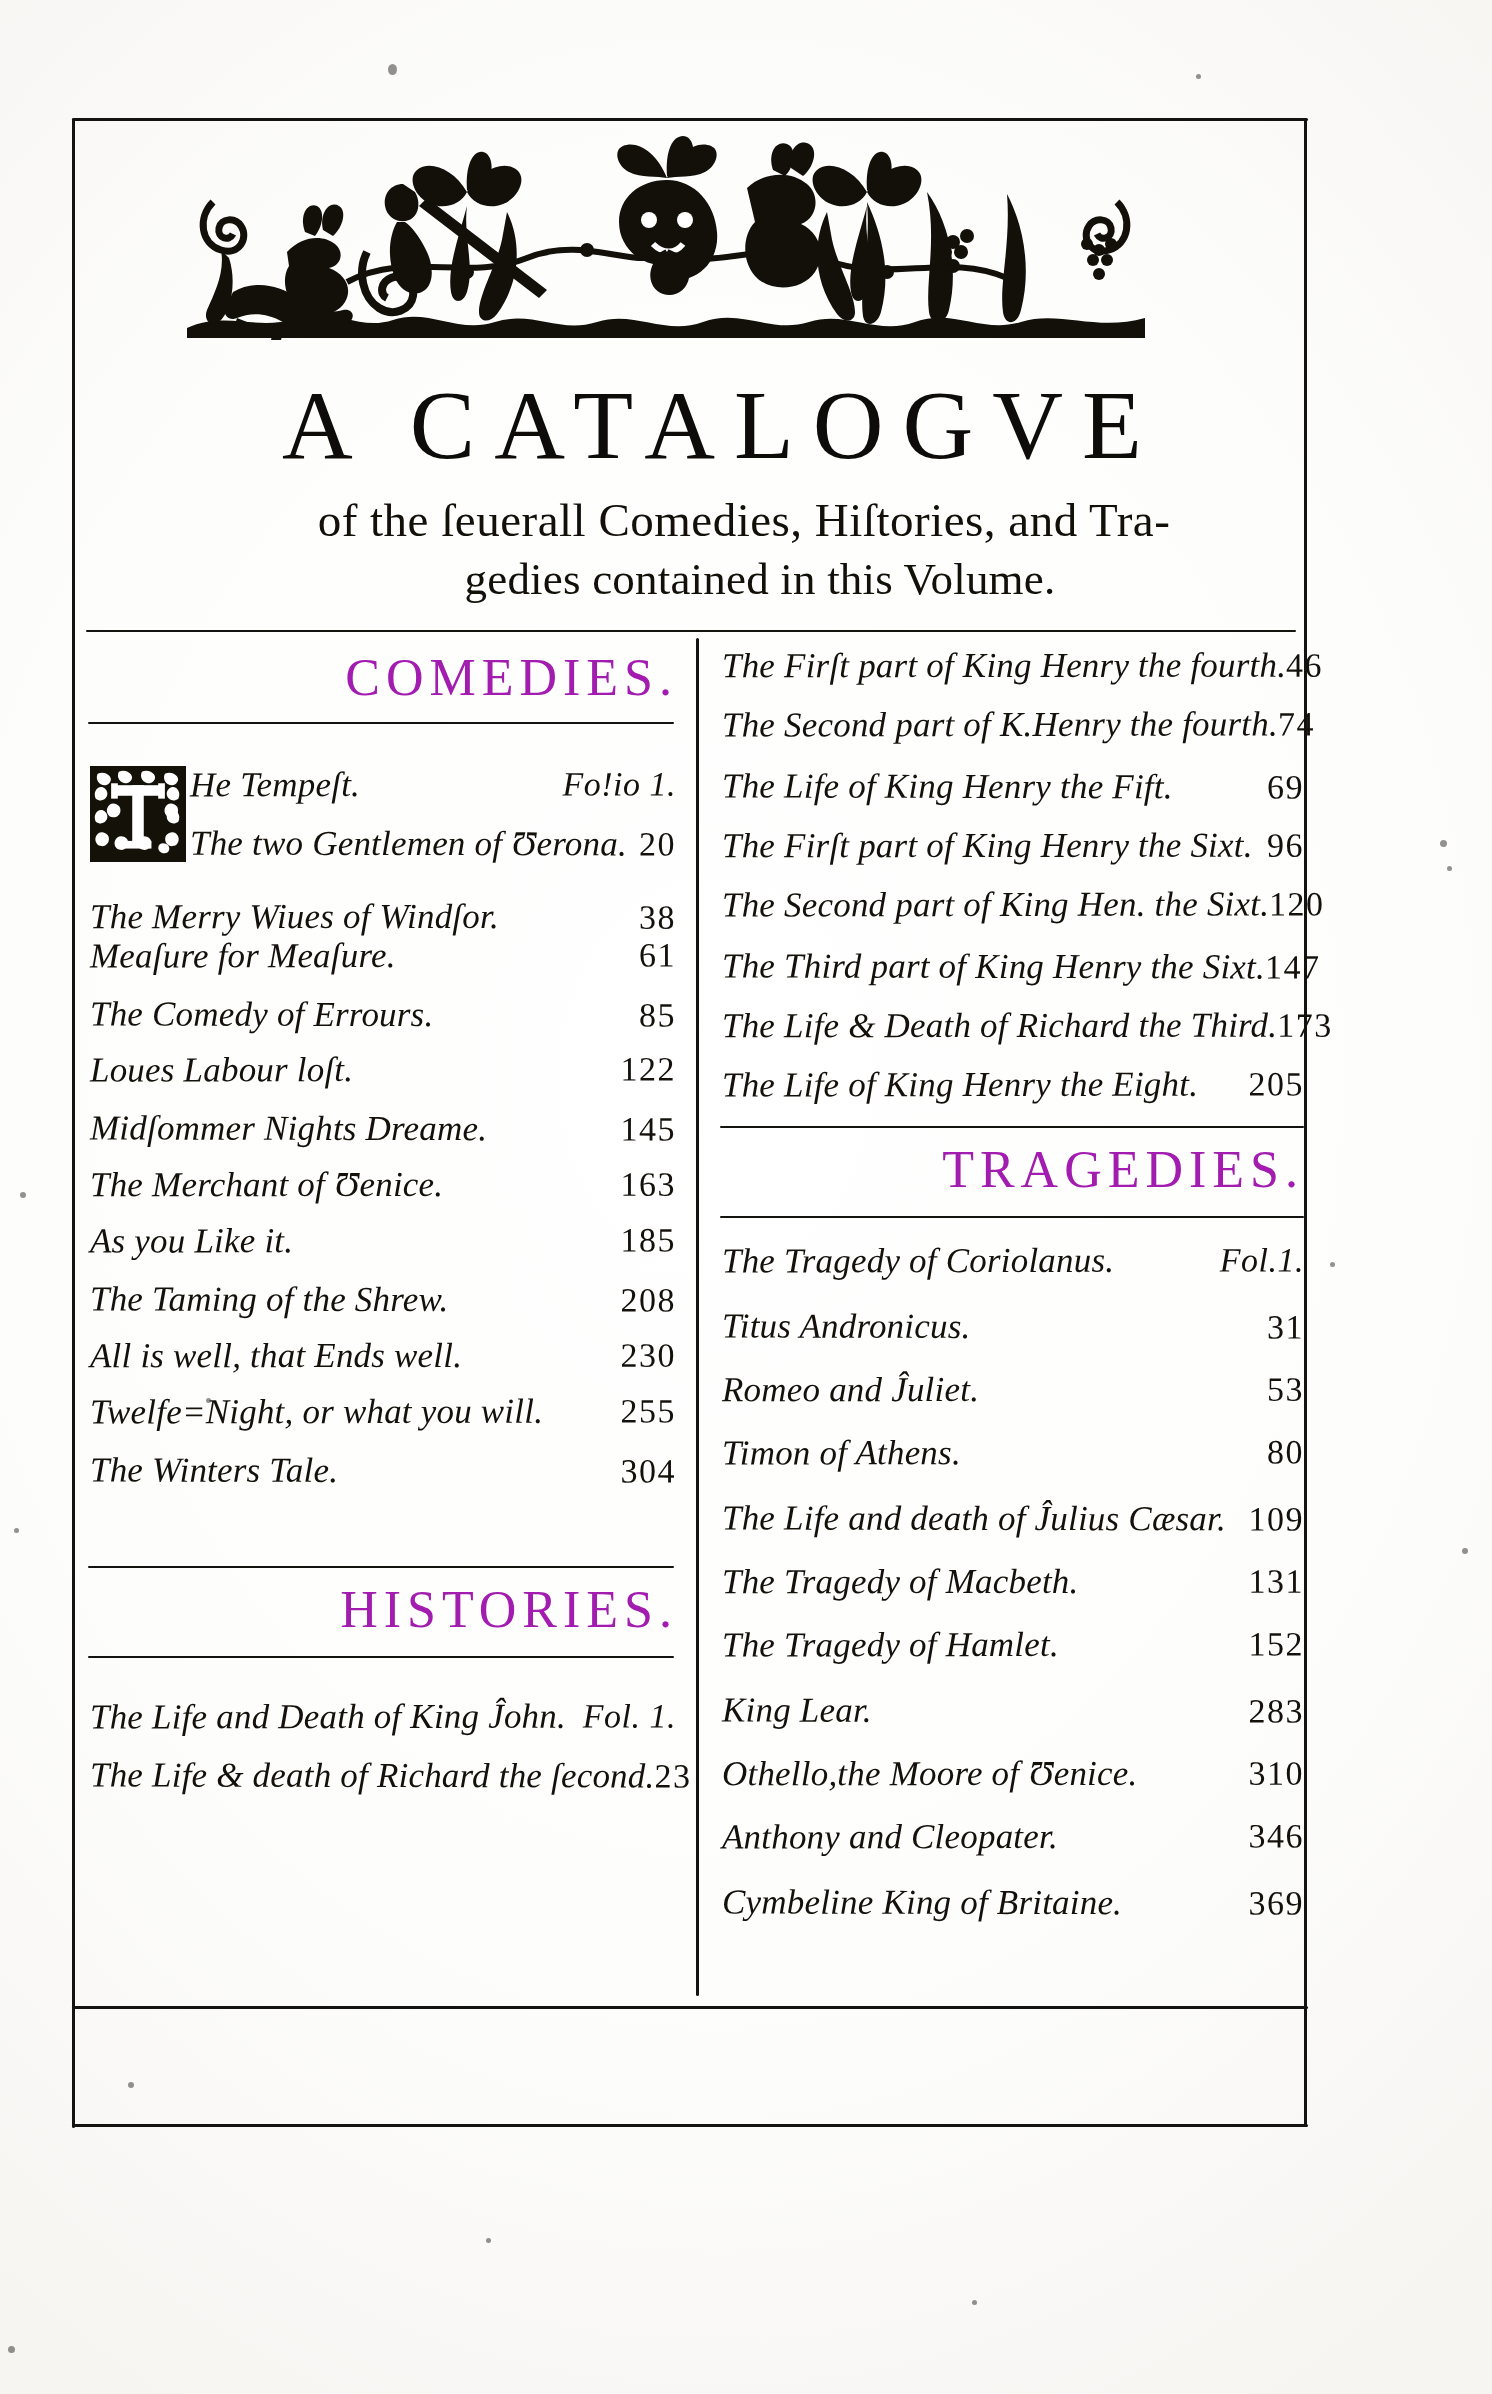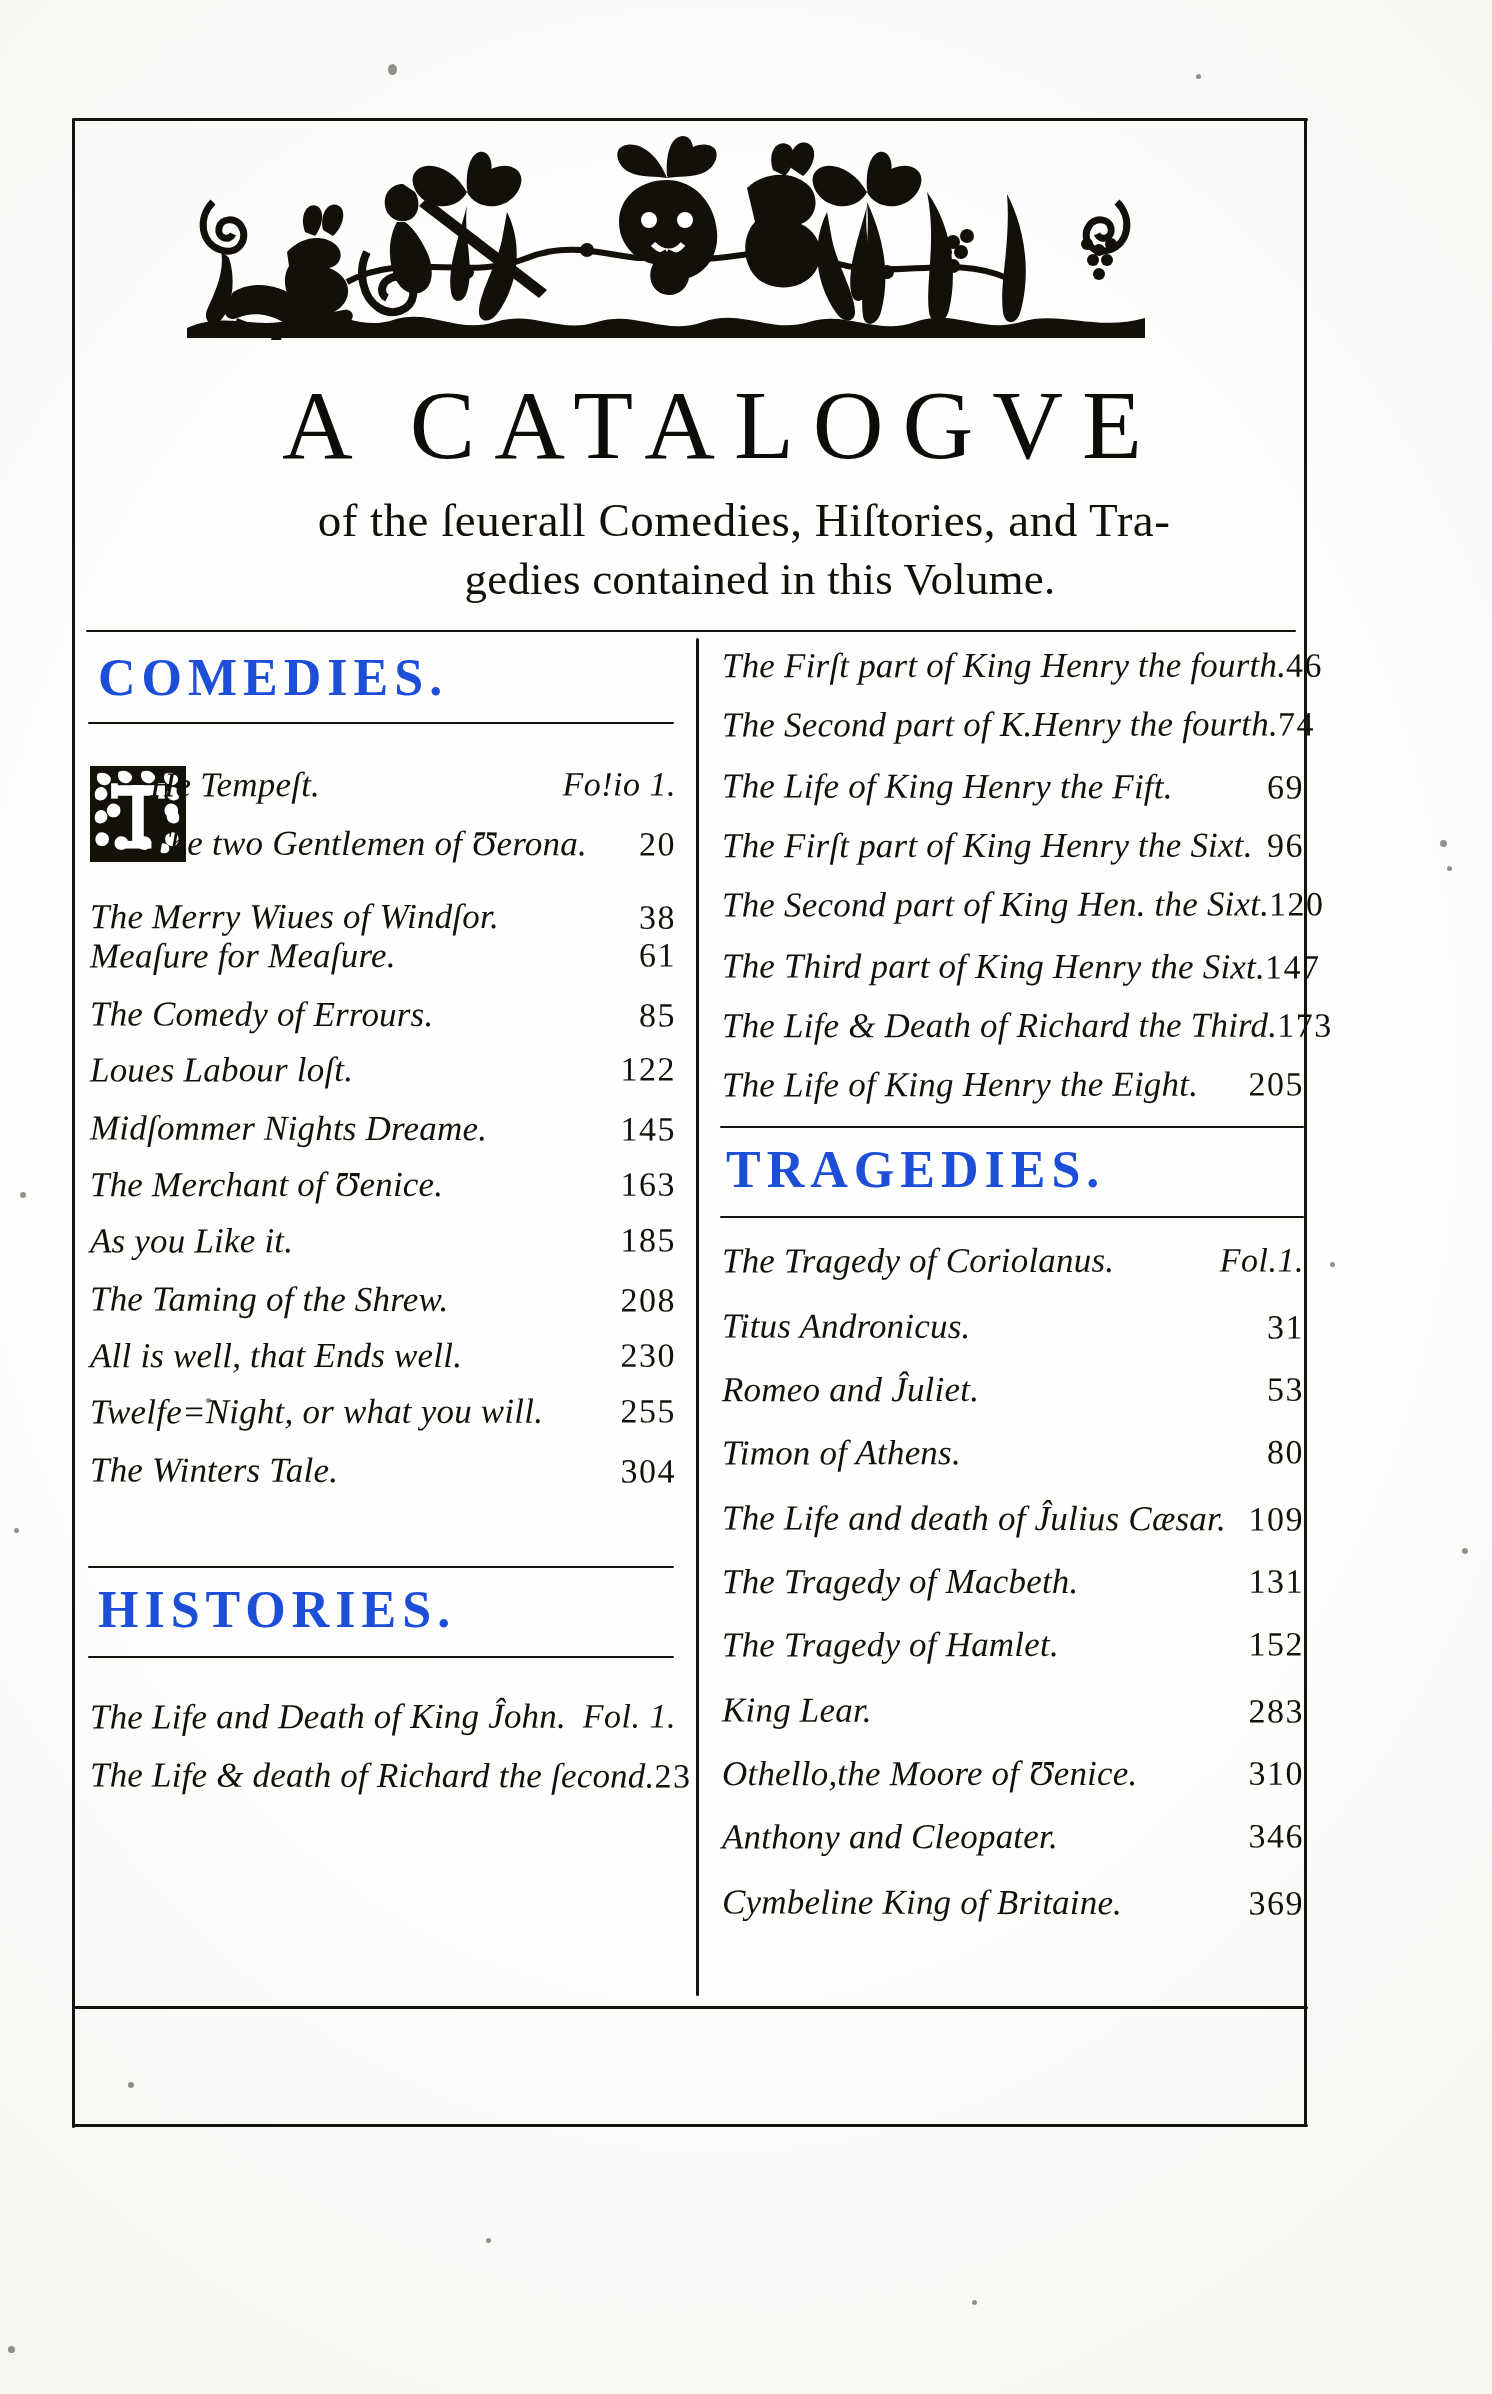--- a/index.html
+++ b/index.html
@@ -99,26 +99,26 @@
     line-height: 1.05;
     letter-spacing: .2px;
     color: #121009;
     padding-left: 96px;
     box-sizing: border-box;
   }
 
   
   .sec-head {
     position: absolute;
-    text-align: left;
+    text-align: right;
     font-size: 52px;
     letter-spacing: 6px;
     text-indent: 6px;
-    color: #1d4ed8;
-    font-weight: 700;
+    color: #a21caf;
+    font-weight: 400;
   }
 
   
   .col { position: absolute; }
   .row {
     position: relative;
     display: flex;
     align-items: baseline;
     height: 56px;
     font-style: italic;
@@ -134,21 +134,21 @@
   }
   .row .pg {
     margin-left: auto;
     font-style: normal;
     font-family: "Liberation Serif", "DejaVu Serif", serif;
     font-size: 34px;
     letter-spacing: 1.5px;
     white-space: nowrap;
   }
   .row .pg.fol { font-style: italic; letter-spacing: .5px; }
-  .row.indent .ttl { padding-left: 60px; }
+  .row.indent .ttl { padding-left: 100px; }
 
   
   .j1 { transform: translateY(-1px) rotate(-0.12deg); }
   .j2 { transform: translateY(1px)  rotate(0.1deg); }
   .j3 { transform: translateY(0px)  rotate(-0.06deg); }
 
   
   #dropcap {
     position: absolute;
     left: 0px;

